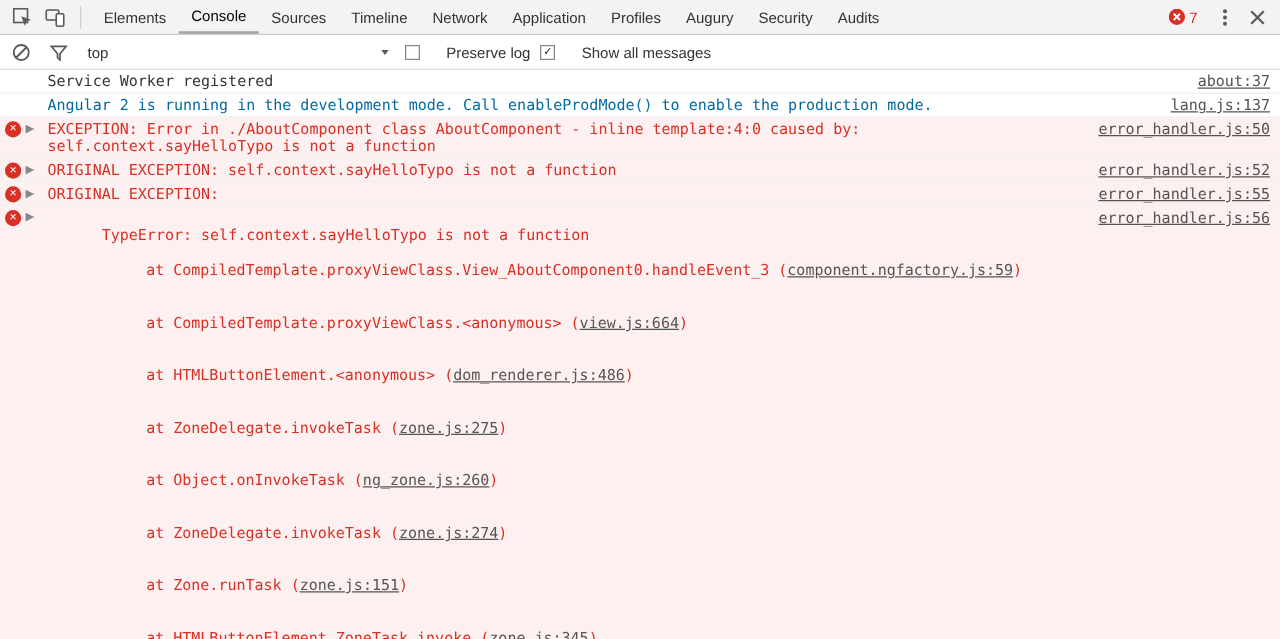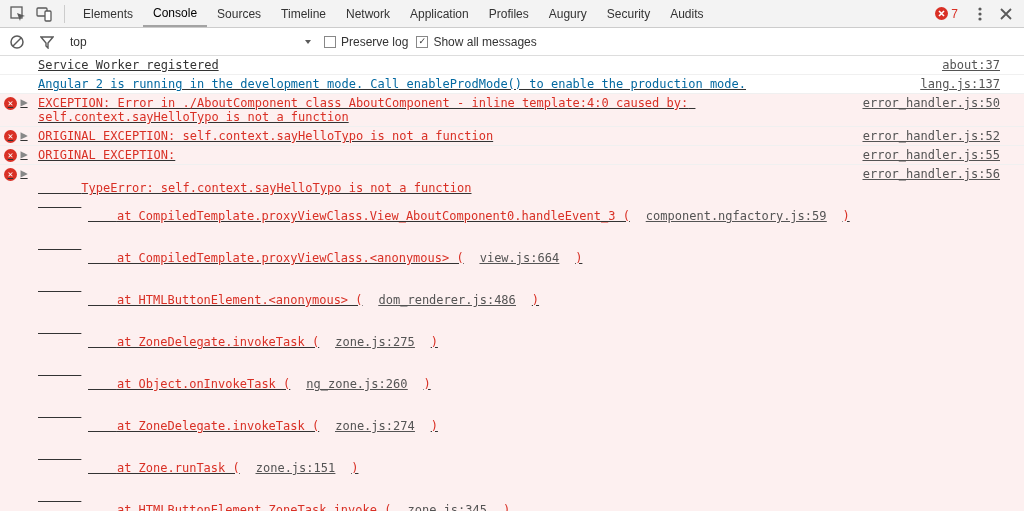--- a/index.html
+++ b/index.html
@@ -29,40 +29,39 @@
 .err-count { display:flex; align-items:center; margin-left:auto; margin-right:8px; color:#d93025;}
 .err-count svg { margin-right:3px;}
 .kebab { width:24px; display:flex; align-items:center; justify-content:center; cursor:pointer; color:#5a5a5a;}
 .close { width:24px; display:flex; align-items:center; justify-content:center; cursor:pointer; color:#5a5a5a;}
 .subbar {
   display:flex; align-items:center; height:28px; border-bottom:1px solid #ddd; background:#fff; padding:0 6px; gap:8px; font-size:12px;
 }
 .sb-icon { width:22px; height:22px; display:flex; align-items:center; justify-content:center; color:#5a5a5a;}
 .context-select { display:flex; align-items:flex-start; min-width:250px; padding:0 4px; cursor:pointer; position:relative;}
 .context-select .down { margin-left:auto; }
-.chk { display:flex; align-items:center; gap:5px; color:#333;}
+.chk { display:flex; align-items:center; gap:21px; color:#333;}
 .chk .box { width:12px; height:12px; border:1px solid #888; display:flex; align-items:center; justify-content:center; font-size:9px; line-height:1;}
 .console {
   font-family: Menlo, Consolas, monospace;
   font-size: 12px;
   overflow-y:auto;
   height: calc(511px - 56px);
   background:#fff;
-  text-decoration:underline;
 }
 .line { display:flex; align-items:flex-start; padding:2px 0 2px 4px; border-bottom:1px solid #f0f0f0;}
 .line .gutter { width:34px; display:flex; align-items:flex-start; justify-content:flex-start; gap:2px; padding-top:1px; flex-shrink:0;}
 .line .msg  { flex:1; white-space:pre-wrap; word-break:break-word; padding-right:8px;}
-.line .src  { margin-left:auto; color:#545454; text-decoration:underline; padding-right:24px; flex-shrink:0;}
+.line .src  { margin-left:auto; color:#545454; text-decoration:underline; padding-right:8px; flex-shrink:0;}
 .line.error { background:#fdf0f0; }
 .line.error .msg { color:#d93025; }
 .disclose { display:inline-flex; width:10px; height:10px; align-items:center; justify-content:center; color:#888; cursor:pointer;}
 .erricon { width:13px; height:13px; border-radius:50%; background:#d93025; color:#fff; display:flex; align-items:center; justify-content:center; font-size:9px; line-height:1;}
 .uline { text-decoration: underline; color:#545454;}
-.stack-line { padding-left: 50px; display:flex;gap:16px; }
+.stack-line { padding-left: 50px; display:flex; }
 </style>
 </head>
 <body>
 
 <div class="toolbar">
   <div class="tb-icon">
     <svg width="16" height="16" viewBox="0 0 16 16">
         <rect x="1" y="1" width="11" height="11" fill="none" stroke="#5a5a5a" stroke-width="1.3"></rect>
         <path d="M7 7 L15 10 L11 11 L10 15 Z" fill="#5a5a5a"></path>
       </svg>

